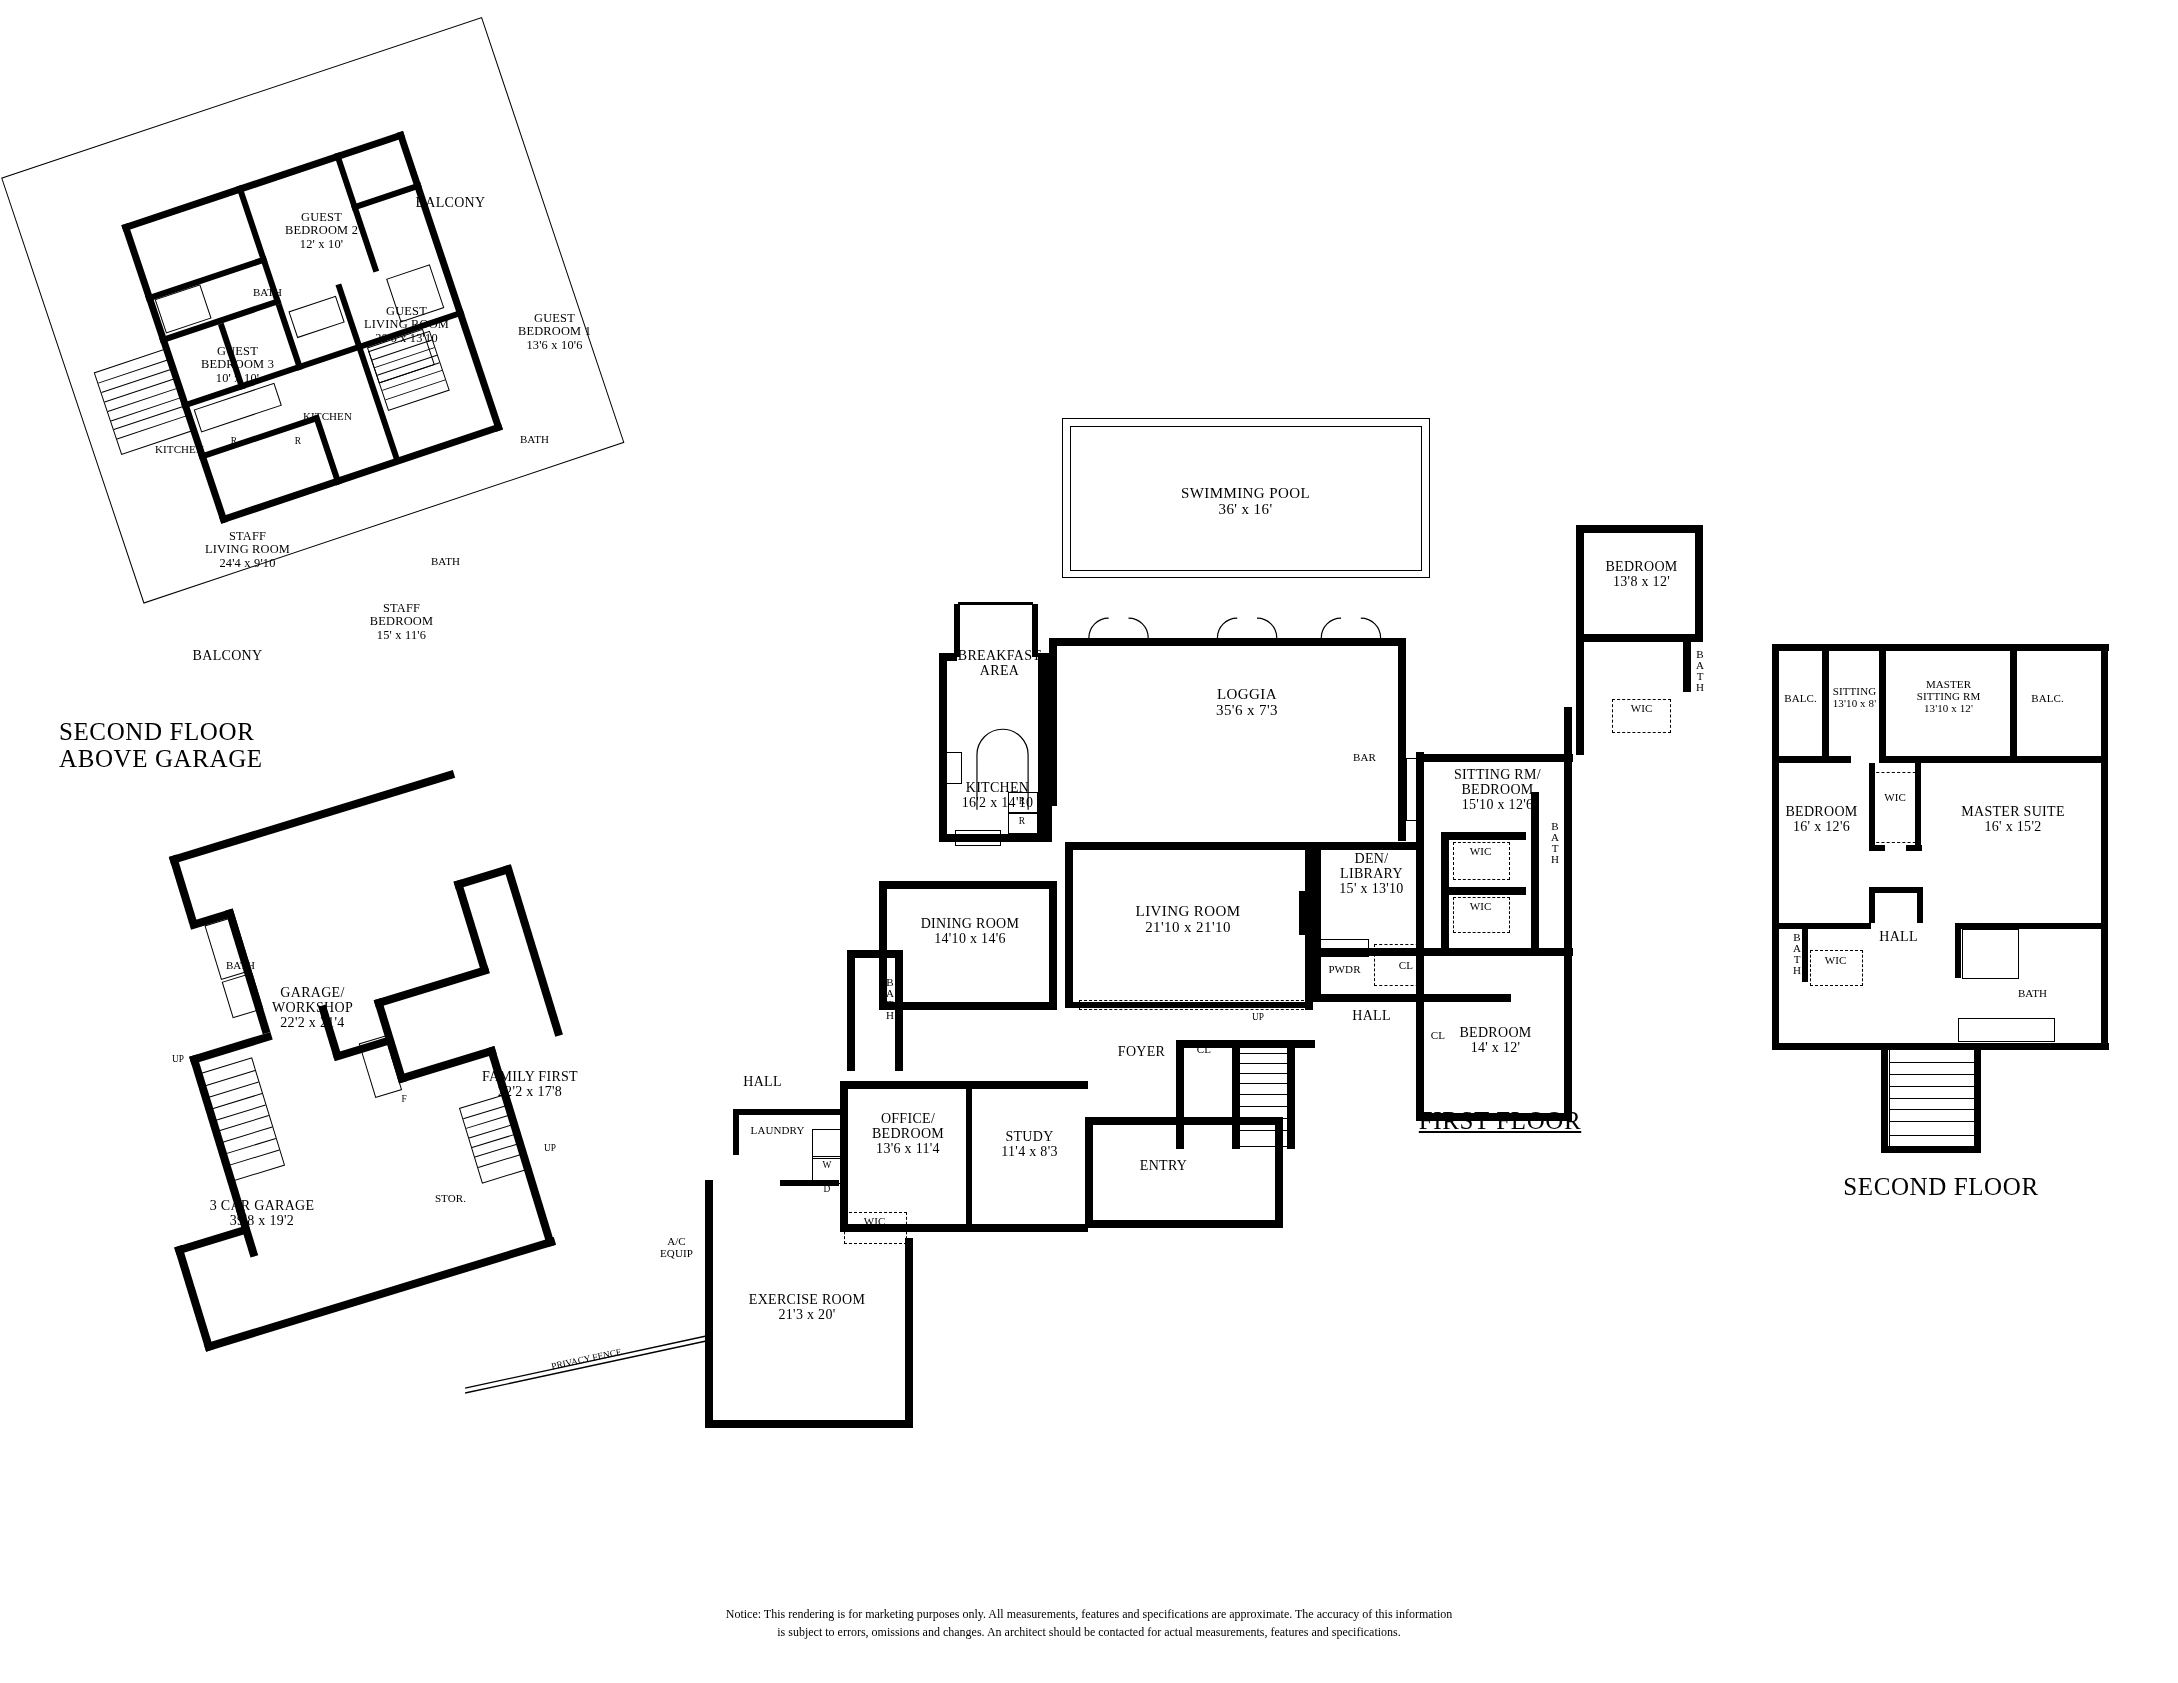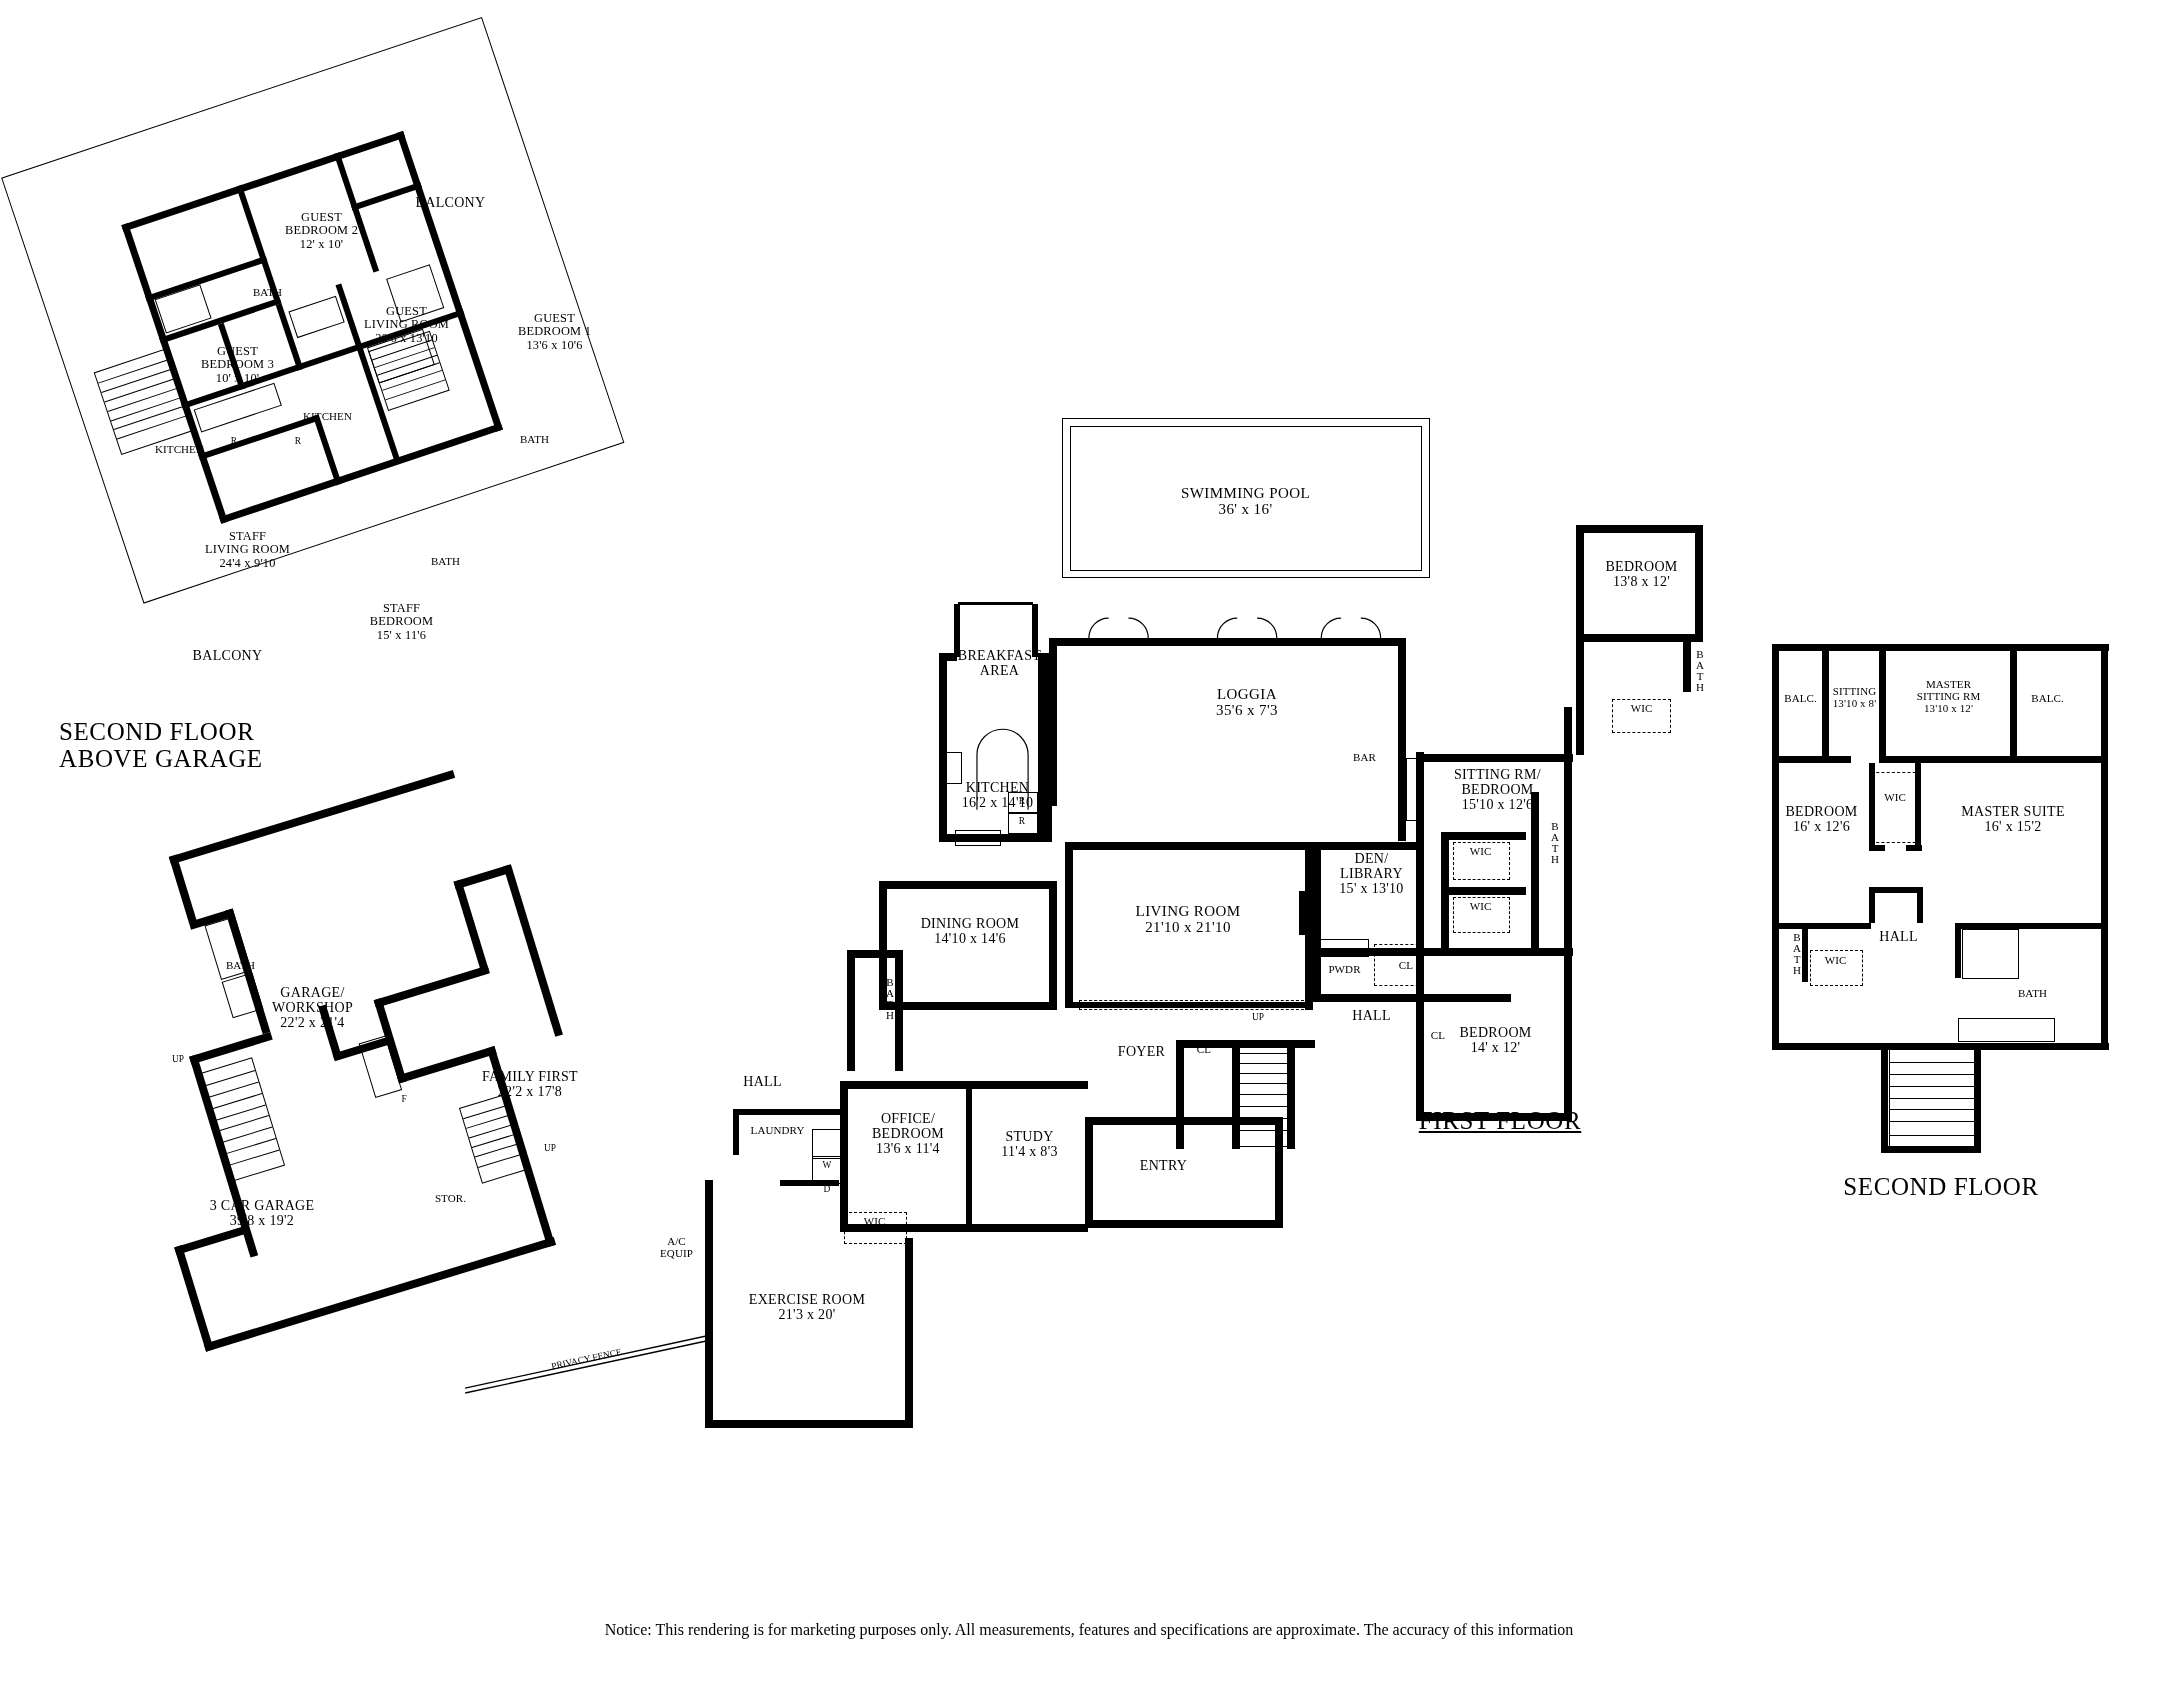--- a/index.html
+++ b/index.html
@@ -11,21 +11,21 @@
   .lbl{position:absolute;text-align:center;line-height:1.08;
        font-family:"Liberation Serif",serif;color:#000;white-space:nowrap;}
   .lbl .l1,.lbl .l2,.lbl .l3{display:block;}
   .t-title{font-size:31px;font-weight:bold;letter-spacing:0.5px;}
   .t-cap  {font-size:25px;letter-spacing:0.6px;}
   .t-room {font-size:15px;letter-spacing:0.4px;}
   .t-room2{font-size:14px;letter-spacing:0.3px;}
   .t-sm   {font-size:12.4px;letter-spacing:0.2px;}
   .t-xs   {font-size:11px;letter-spacing:0.1px;}
   .t-xxs  {font-size:9.4px;letter-spacing:0px;}
-  .t-note {font-size:16px;line-height:1.45;text-align:center;}
+  .t-note {font-size:12px;line-height:1.45;text-align:center;}
 
   
   .w{position:absolute;background:#000;}
   .wt{position:absolute;border:1px solid #000;background:transparent;}
   .thin{position:absolute;background:#000;}
   .vert{writing-mode:vertical-rl;text-orientation:upright;letter-spacing:-1px;}
 
   
   #blk-garageupper{position:absolute;left:54px;top:74px;width:515px;height:465px;
      transform:rotate(-18.5deg);transform-origin:50% 50%;}
@@ -579,16 +579,17 @@
     <div class="w" style="left:1974px;top:1049px;width:7px;height:103px;"></div>
     <div class="w" style="left:1881px;top:1146px;width:100px;height:7px;"></div>
 
     <div class="lbl t-cap" style="left:1817px;top:1173px;width:248px;">
       <span class="l1">SECOND FLOOR</span>
     </div>
   </div>
 
   <div class="footer">
     <div class="t-note">Notice: This rendering is for marketing purposes only. All measurements, features and specifications are approximate. The accuracy of this information</div>
+    <div class="t-note">is subject to errors, omissions and changes. An architect should be contacted for actual measurements, features and specifications.</div>
   </div>
 
 </div>
 
 
 </body></html>

